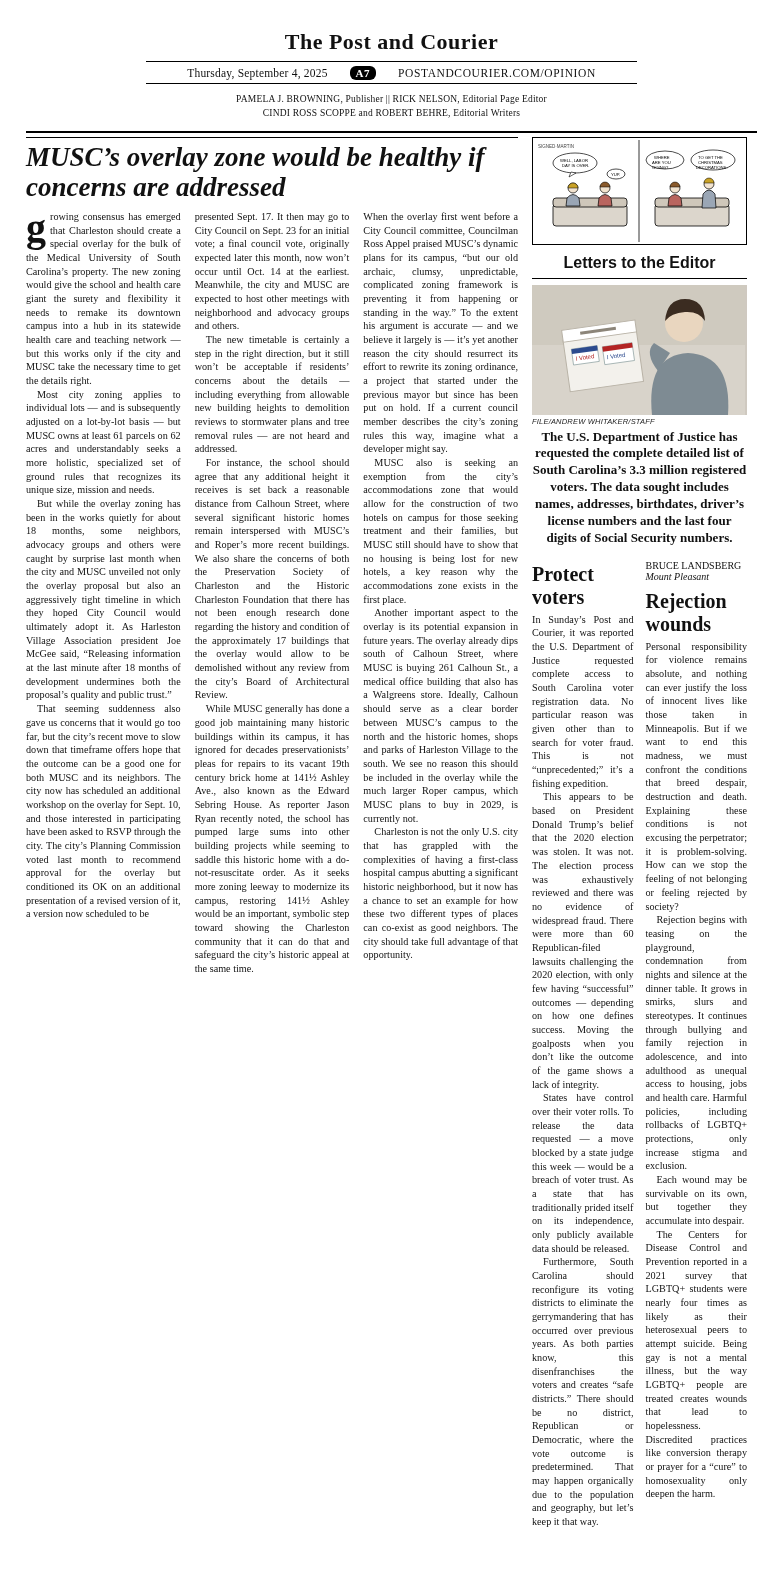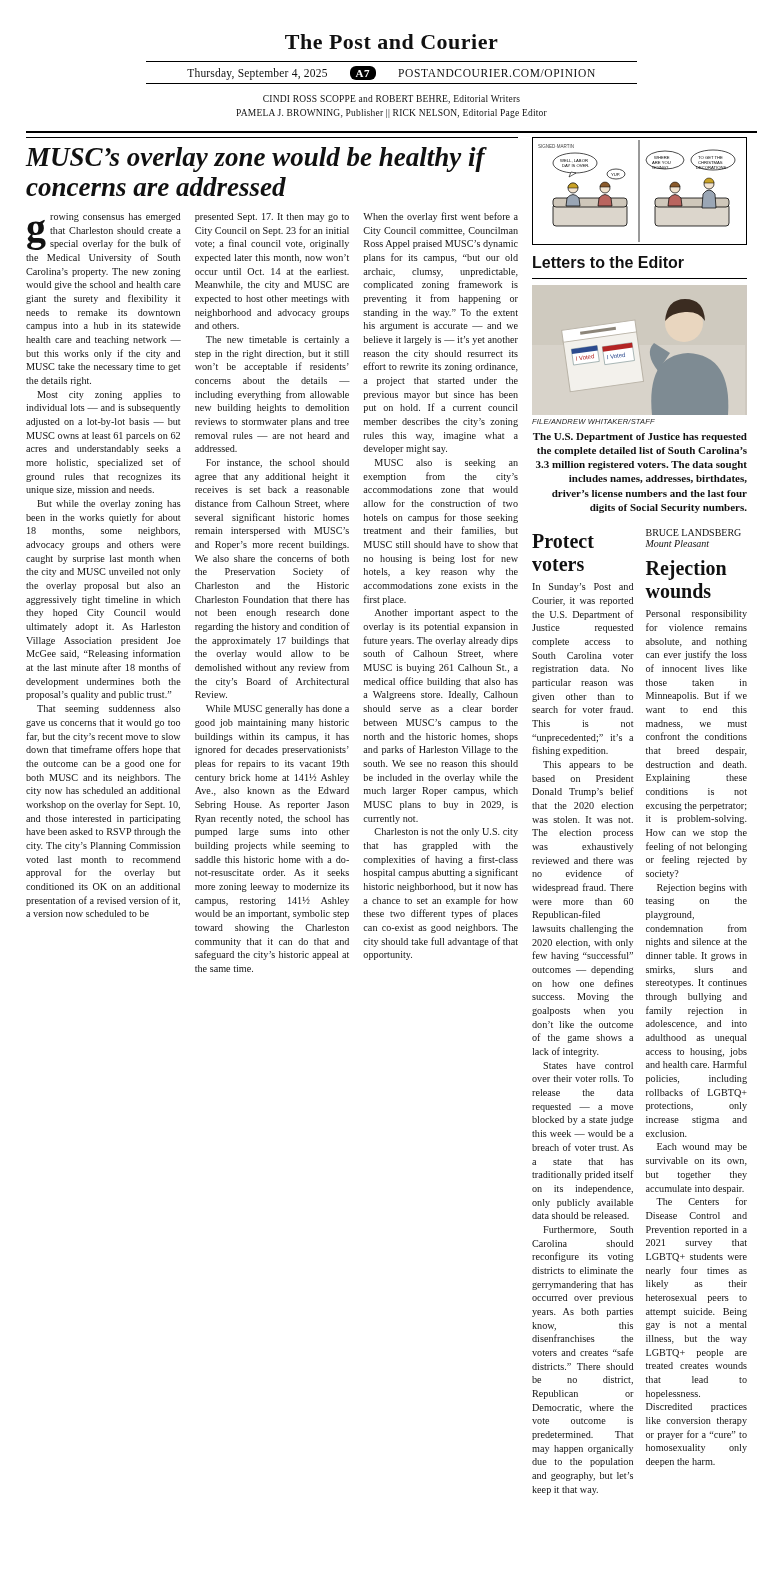--- a/index.html
+++ b/index.html
@@ -80,28 +80,28 @@
 
   
   .cartoon {
     border:1px solid #000; height:108px; position:relative; background:#fff;
     overflow:hidden;
   }
   .cartoon svg { display:block; }
 
   
   .letters-head {
-    text-align:left; font-family:"Liberation Sans", sans-serif;
+    text-align:center; font-family:"Liberation Sans", sans-serif;
     font-weight:700; font-size:16px; padding:9px 0 6px 0;
   }
   .photo-box {
     width:100%; height:130px; background:#cfc9c0; position:relative; overflow:hidden;
   }
   .photo-cred { font-size:7.5px; font-family:"Liberation Sans", sans-serif; color:#222; padding:2px 0 3px 0; letter-spacing:0.2px;font-style:italic;}
-  .photo-cap { font-size:11px; font-weight:700; line-height:1.3; text-align:right; }
+  .photo-cap { font-size:13px; font-weight:700; line-height:1.3; text-align:center; }
   .letter-title {
     font-family:"Liberation Serif", serif; font-weight:700;
     font-size:20px; margin:8px 0 4px 0;
   }
   .sig { font-style:italic; font-size:10px; margin-top:5px; }
   .sig .name { font-style:normal; }
 </style>
 </head>
 <body>
 
@@ -110,22 +110,22 @@
   <div class="masthead">
     <div class="paper-name">The Post and Courier</div>
     <div class="mast-rule"></div>
     <div class="mast-line">
       <span class="date">Thursday, September 4, 2025</span>
       <span class="page-badge">A7</span>
       <span class="mast-url">POSTANDCOURIER.COM/OPINION</span>
     </div>
     <div class="mast-rule2"></div>
     <div class="staff">
+      <div>PAMELA J. BROWNING, Publisher  ||  RICK NELSON, Editorial Page Editor</div>
       <div>CINDI ROSS SCOPPE and ROBERT BEHRE, Editorial Writers</div>
-      <div>PAMELA J. BROWNING, Publisher  ||  RICK NELSON, Editorial Page Editor</div>
     </div>
   </div>
 
   <div class="thick-rule"></div>
 
   <div class="editorial-wrap" style="margin-top:4px;">
 
     <div class="editorial-left">
       <div class="thin-rule"></div>
       <div class="headline-serif">MUSC’s overlay zone would be healthy if concerns are addressed</div>

